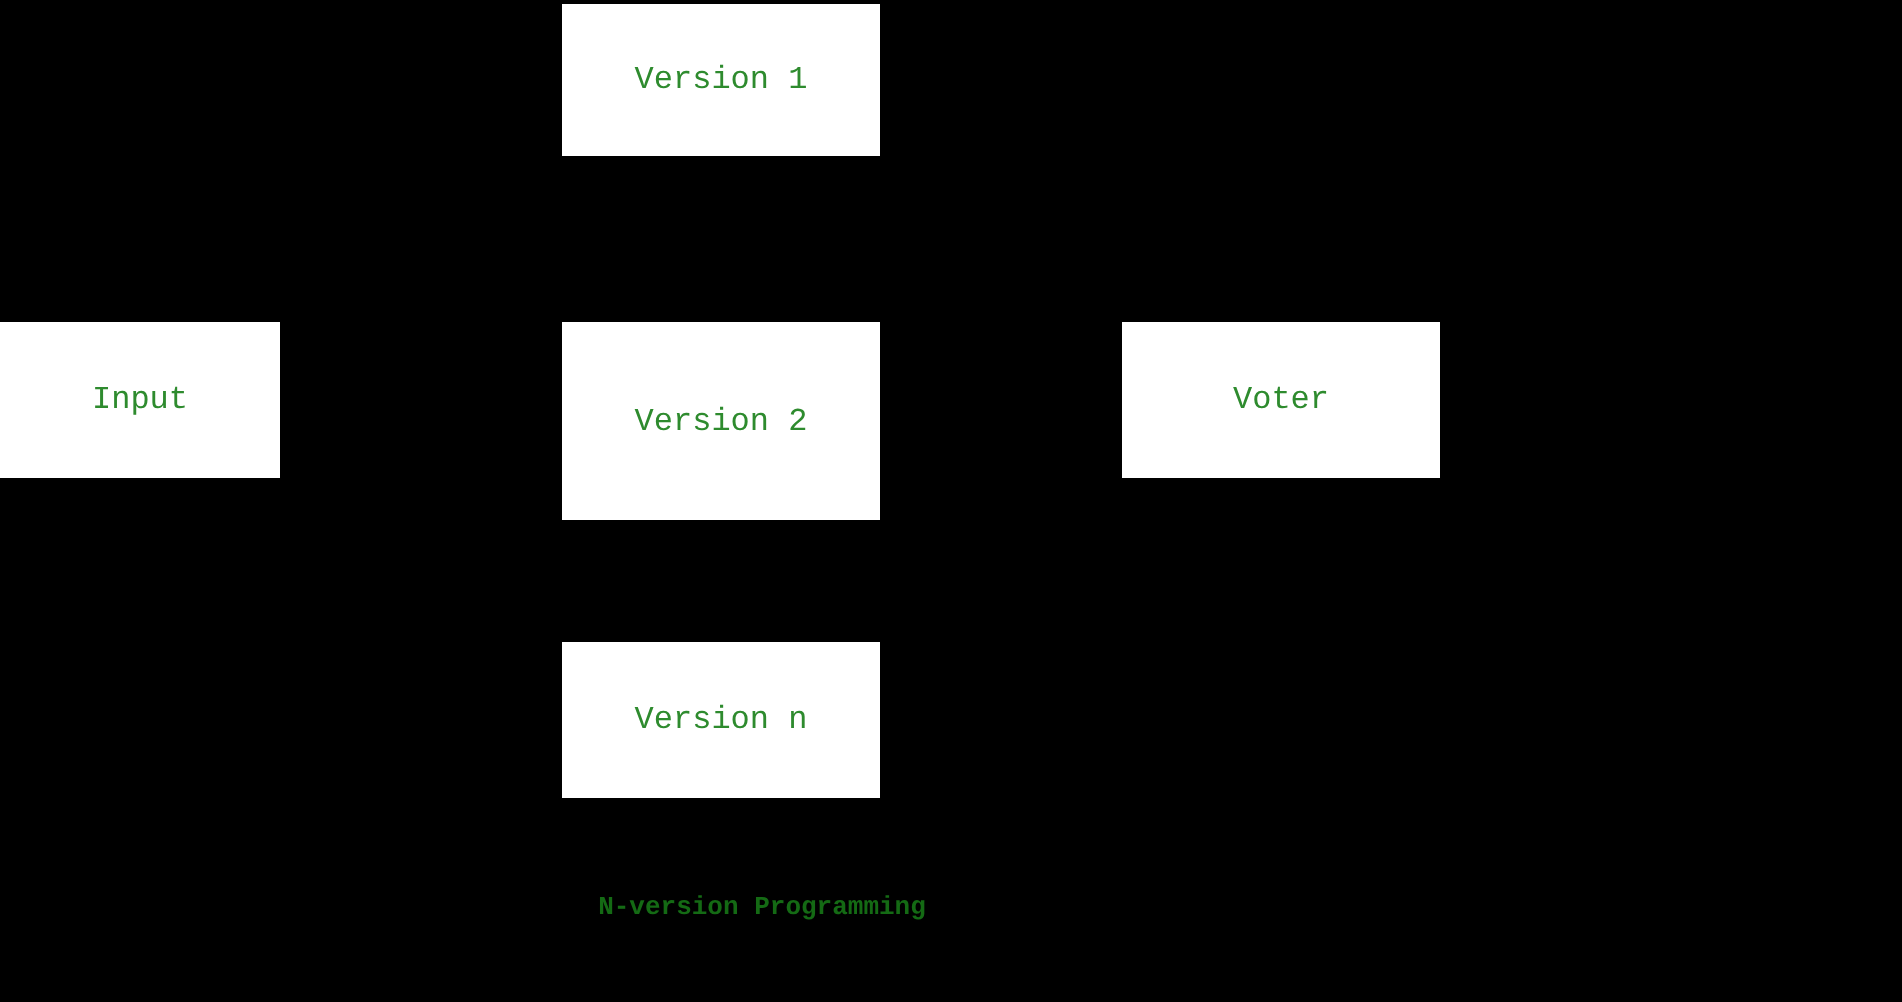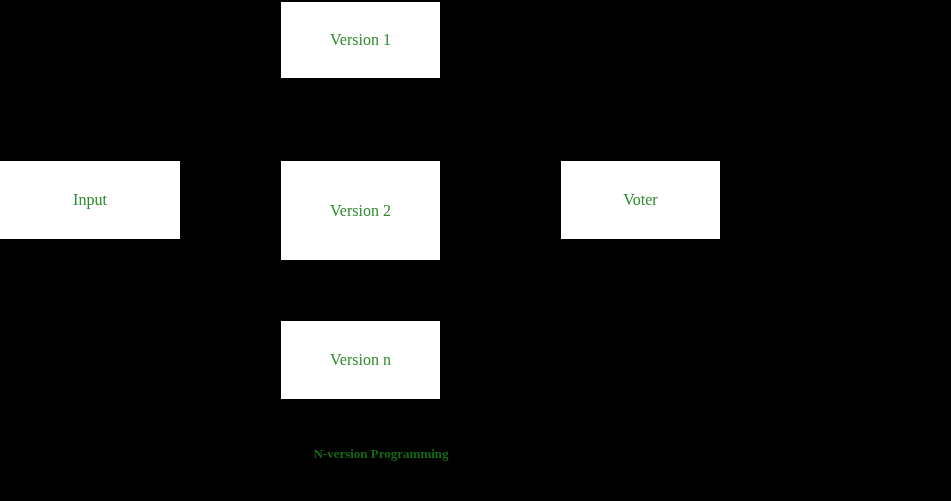--- a/index.html
+++ b/index.html
@@ -6,38 +6,38 @@
     margin: 0;
     padding: 0;
     background: #000000;
   }
   .canvas {
     position: relative;
     width: 951px;
     height: 501px;
     background: #000000;
     overflow: hidden;
-    font-family: Liberation Serif, serif;
+    font-family: Liberation Mono, monospace;
     border-radius: 32px;
   }
   .box {
     position: absolute;
     background: #ffffff;
     display: flex;
     align-items: center;
     justify-content: center;
   }
   .box .box-label {
     color: #2e8b2e;
     font-size: 16px;
     font-weight: 400;
     white-space: nowrap;
   }
   .box-version1 { left: 281px; top: 2px;   width: 159px; height: 76px; }
-  .box-input    { left: 0px;   top: 161px; width: 180px; height: 78px; }
+  .box-input    { left: 0px;   top: 161px; width: 140px; height: 78px; }
   .box-version2 { left: 281px; top: 161px; width: 159px; height: 99px; }
   .box-voter    { left: 561px; top: 161px; width: 159px; height: 78px; }
   .box-versionn { left: 281px; top: 321px; width: 159px; height: 78px; }
   .floating-label {
     position: absolute;
     color: #146a14;
     font-weight: 700;
     white-space: nowrap;
   }
   .output-label {

